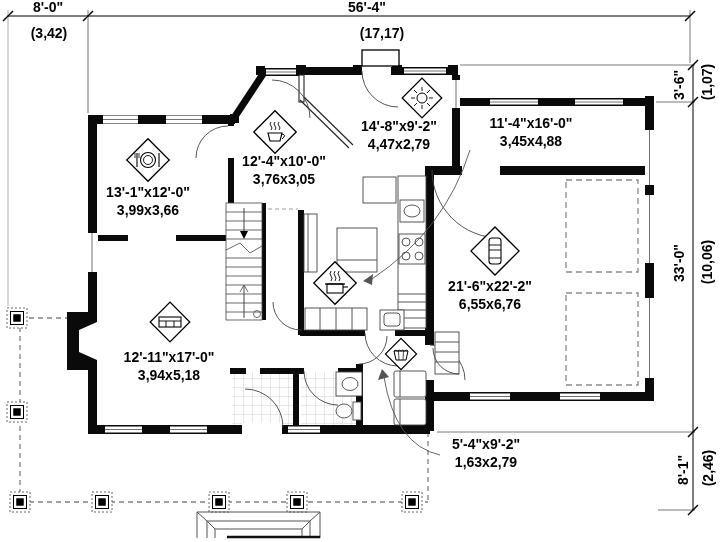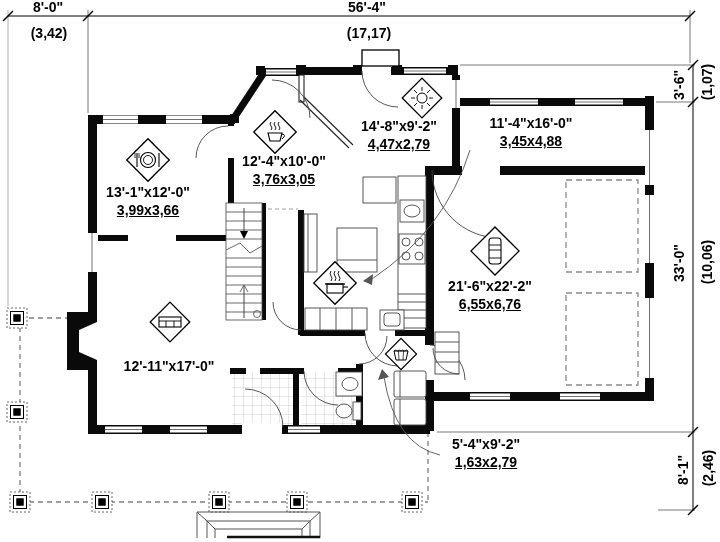--- a/index.html
+++ b/index.html
@@ -2,21 +2,21 @@
 <html><head>
 <meta charset="utf-8">
 <style>
   html,body{margin:0;padding:0;background:#fff;}
   .stage{position:relative;width:720px;height:542px;background:#fff;overflow:hidden;
          font-family:"Liberation Sans","DejaVu Sans",sans-serif;}
   .stage svg{position:absolute;left:0;top:0;}
   .lbl{position:absolute;transform:translate(-50%,-50%);white-space:nowrap;
        font-weight:bold;font-size:14px;color:#000;text-align:center;line-height:18px;}
   .lbl.rot{transform:translate(-50%,-50%) rotate(-90deg);}
-  .lbl .l2{font-weight:bold;text-decoration:underline;}
+  .lbl .l2{font-weight:bold;}
 </style>
 </head>
 <body>
 
 <div class="stage">
 <svg width="720" height="542" viewBox="0 0 720 542">
 
   <g stroke="#555" stroke-width="0.8" fill="none">
     <line x1="8" y1="10" x2="8" y2="306" stroke="#999"></line>
     <line x1="88" y1="10" x2="88" y2="113"></line>
@@ -356,21 +356,21 @@
       <path d="M-7,-3 q2,-2 3.5,0 q1.8,-2 3.5,0 q1.8,-2 3.5,0 q1.8,-2 3.5,0" stroke-width="0.8"></path>
       <line x1="-2.5" y1="-3" x2="-2" y2="6" stroke-width="0.7"></line>
       <line x1="2.5" y1="-3" x2="2" y2="6" stroke-width="0.7"></line>
     </g>
   </g>
 </svg>
 
   <div class="lbl" style="left:48px;top:7px">8'-0"</div>
   <div class="lbl" style="left:49px;top:33px">(3,42)</div>
   <div class="lbl" style="left:367px;top:7px">56'-4"</div>
-  <div class="lbl" style="left:369px;top:33px">(17,17)</div>
+  <div class="lbl" style="left:382px;top:33px">(17,17)</div>
   <div class="lbl rot" style="left:679px;top:85px">3'-6"</div>
   <div class="lbl rot" style="left:707px;top:82px">(1,07)</div>
   <div class="lbl rot" style="left:679px;top:263px">33'-0"</div>
   <div class="lbl rot" style="left:707px;top:262px">(10,06)</div>
   <div class="lbl rot" style="left:683px;top:470px">8'-1"</div>
   <div class="lbl rot" style="left:708px;top:468px">(2,46)</div>
 
   <div class="lbl" style="left:148px;top:201px">
     <div>13'-1"x12'-0"</div>
       <div class="l2">3,99x3,66</div>
@@ -386,18 +386,19 @@
   <div class="lbl" style="left:531px;top:132px">
     <div>11'-4"x16'-0"</div>
       <div class="l2">3,45x4,88</div>
   </div>
   <div class="lbl" style="left:490px;top:295px">
     <div>21'-6"x22'-2"</div>
       <div class="l2">6,55x6,76</div>
   </div>
   <div class="lbl" style="left:169px;top:366px">
     <div>12'-11"x17'-0"</div>
+      <div class="l2">3,94x5,18</div>
   </div>
   <div class="lbl" style="left:486px;top:453px">
     <div>5'-4"x9'-2"</div>
       <div class="l2">1,63x2,79</div>
   </div>
 </div>
 
 </body></html>

